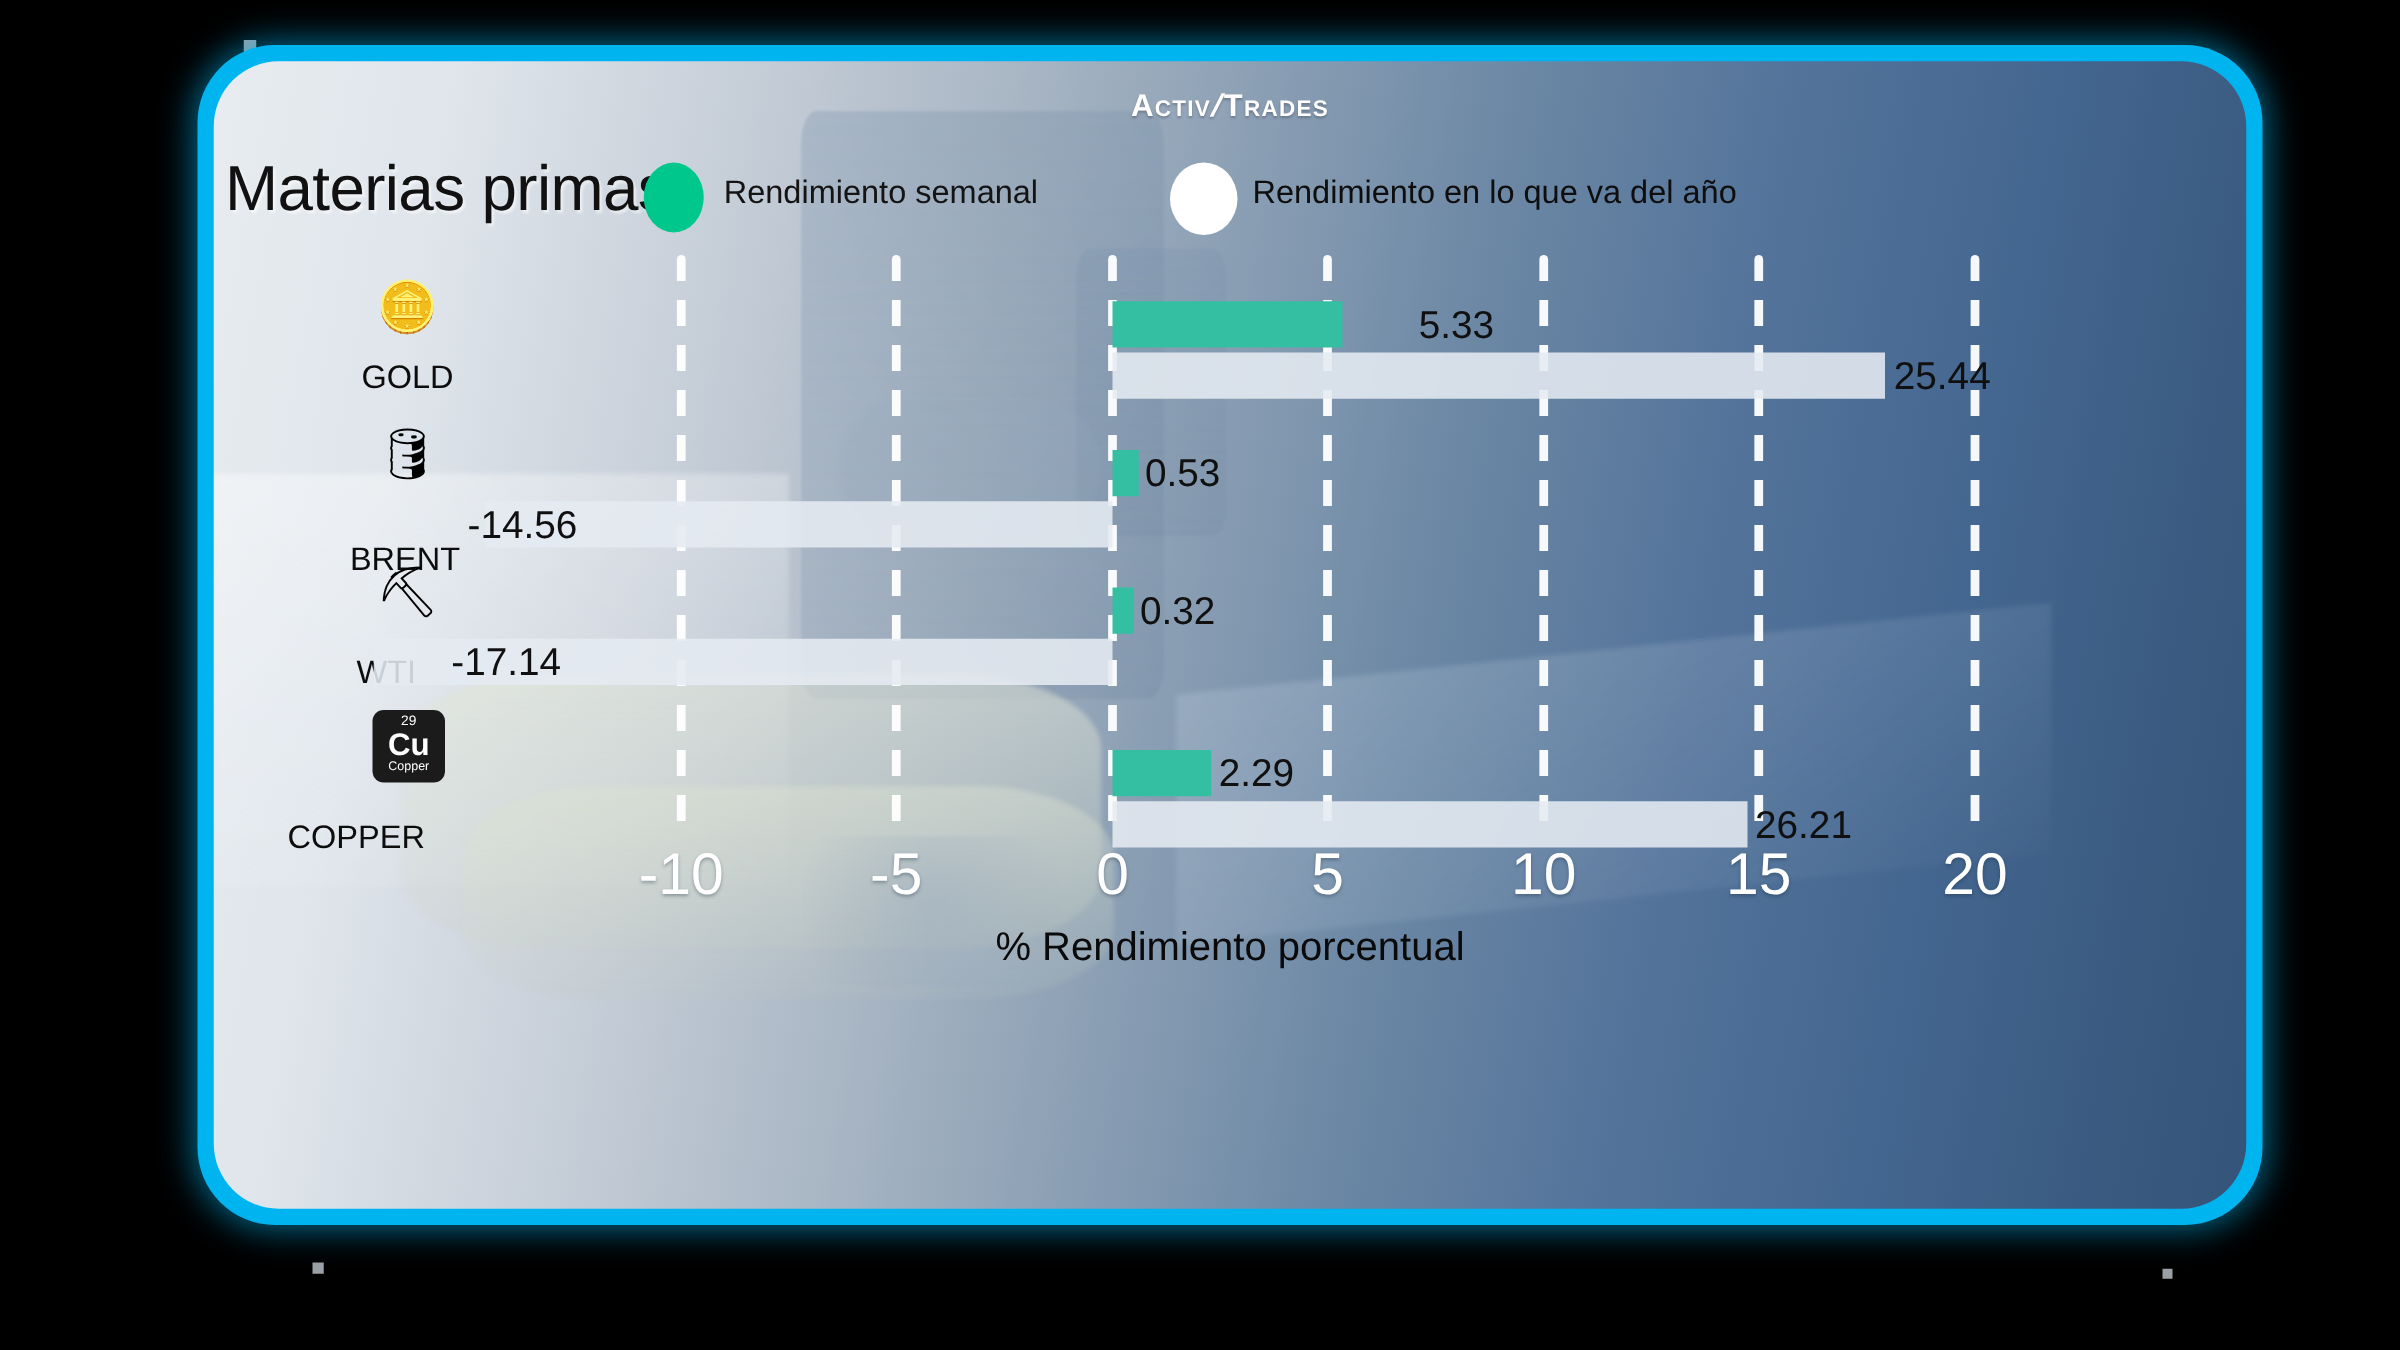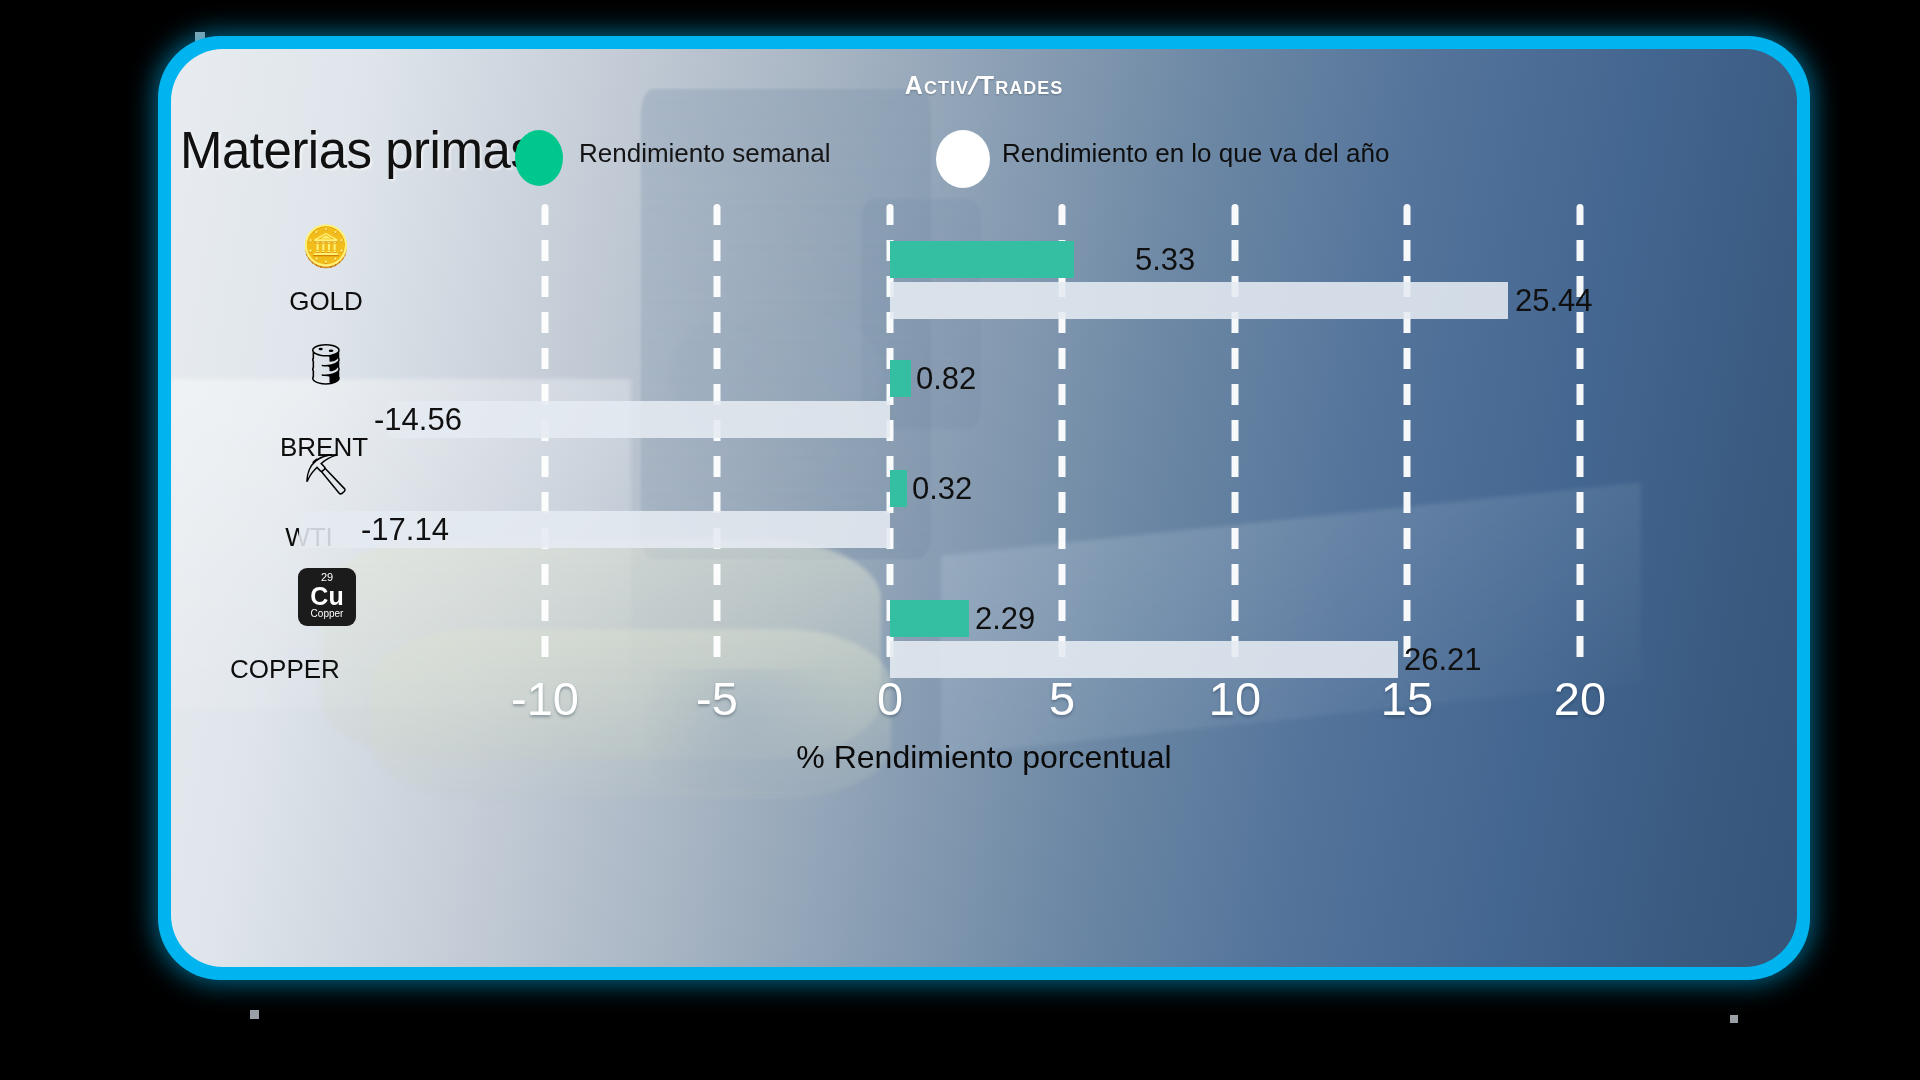--- a/index.html
+++ b/index.html
@@ -216,21 +216,21 @@
         <div class="bar bar-weekly" style="left:719px;top:37px;width:184px;"></div>
         <div class="bar-val" style="left:916px;top:37px;margin-left:48px;">5.33</div>
         <div class="bar bar-ytd" style="left:719px;top:78px;width:618px;"></div>
         <div class="bar-val" style="left:1344px;top:78px;">25.44</div>
       </div>
 
       <div class="row" style="top:128px;height:115px;">
         <div class="cat-icon" style="left:115px;top:12px;">🛢</div>
         <div class="cat-label" style="left:63px;top:78px;margin-top:22px;">BRENT</div>
         <div class="bar bar-weekly" style="left:719px;top:28px;width:21px;"></div>
-        <div class="bar-val" style="left:745px;top:28px;">0.82</div>
+        <div class="bar-val" style="left:745px;top:28px;">0.53</div>
         <div class="bar bar-ytd" style="left:217px;top:69px;width:502px;"></div>
         <div class="bar-val" style="left:203px;top:69px;">-14.56</div>
       </div>
 
       <div class="row" style="top:238px;height:115px;">
         <div class="cat-icon" style="left:115px;top:12px;">⛏</div>
         <div class="cat-label" style="left:48px;top:80px;">WTI</div>
         <div class="bar bar-weekly" style="left:719px;top:28px;width:17px;"></div>
         <div class="bar-val" style="left:741px;top:28px;">0.32</div>
         <div class="bar bar-ytd" style="left:128px;top:69px;width:591px;"></div>

